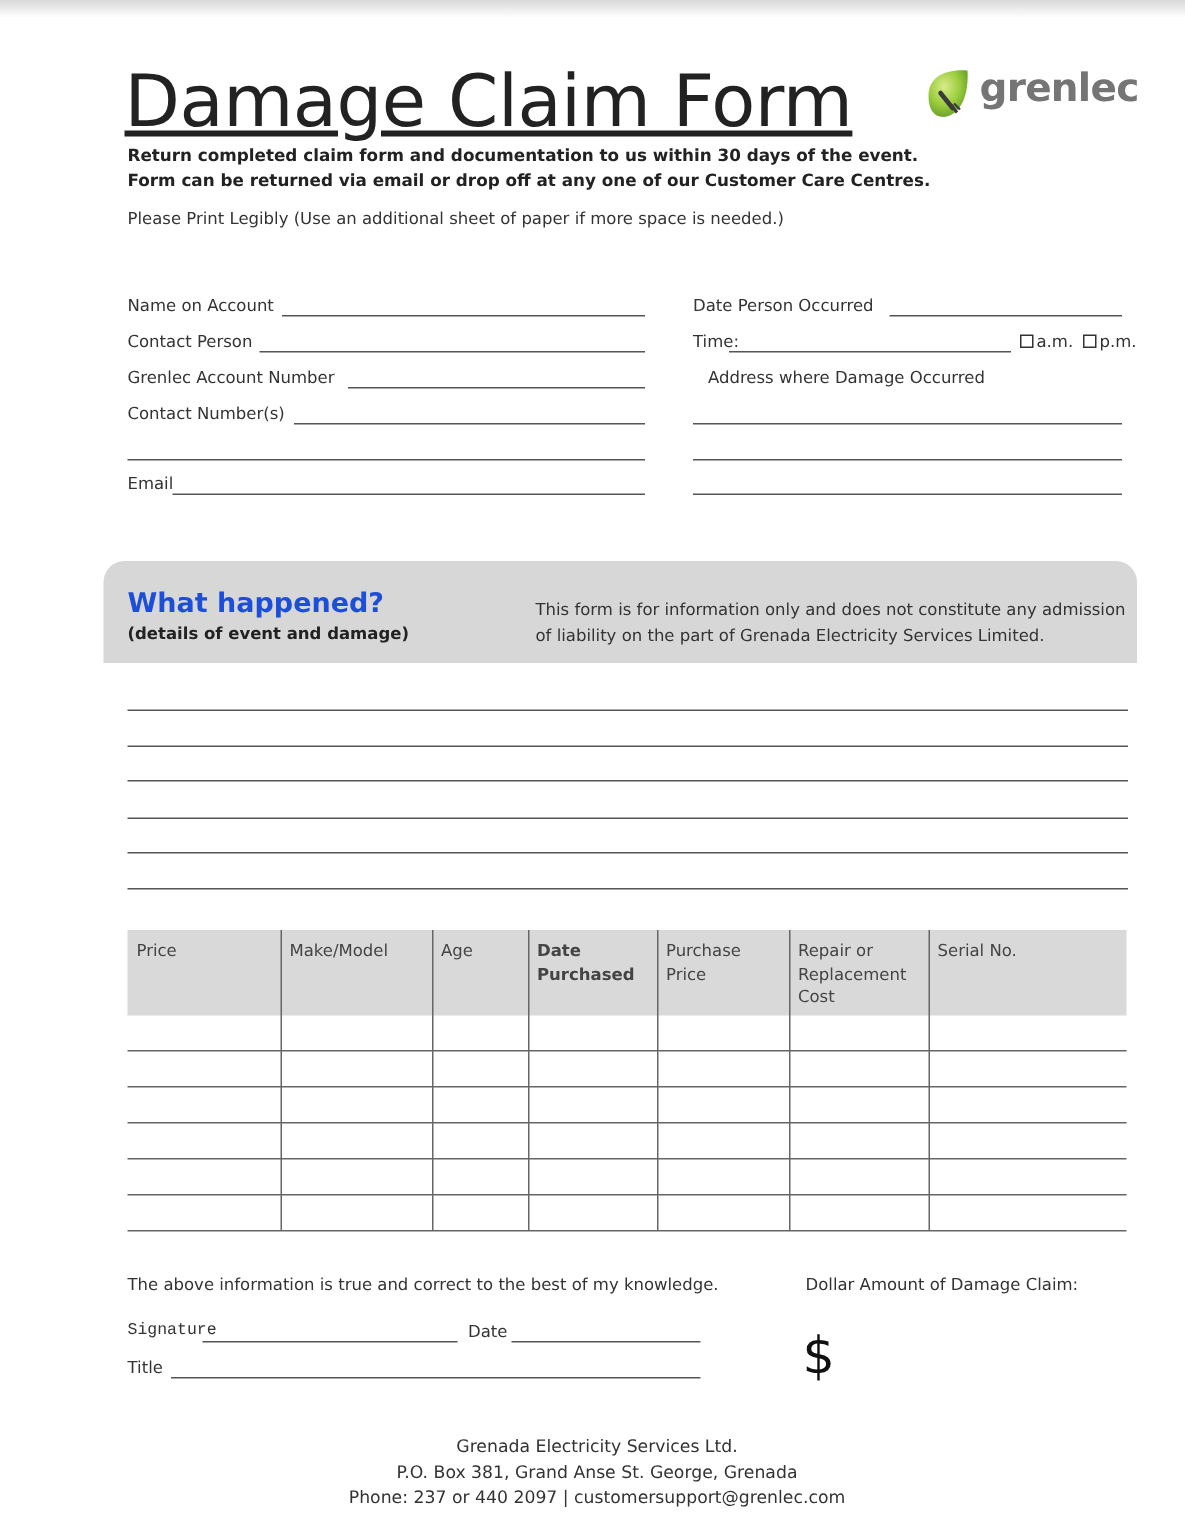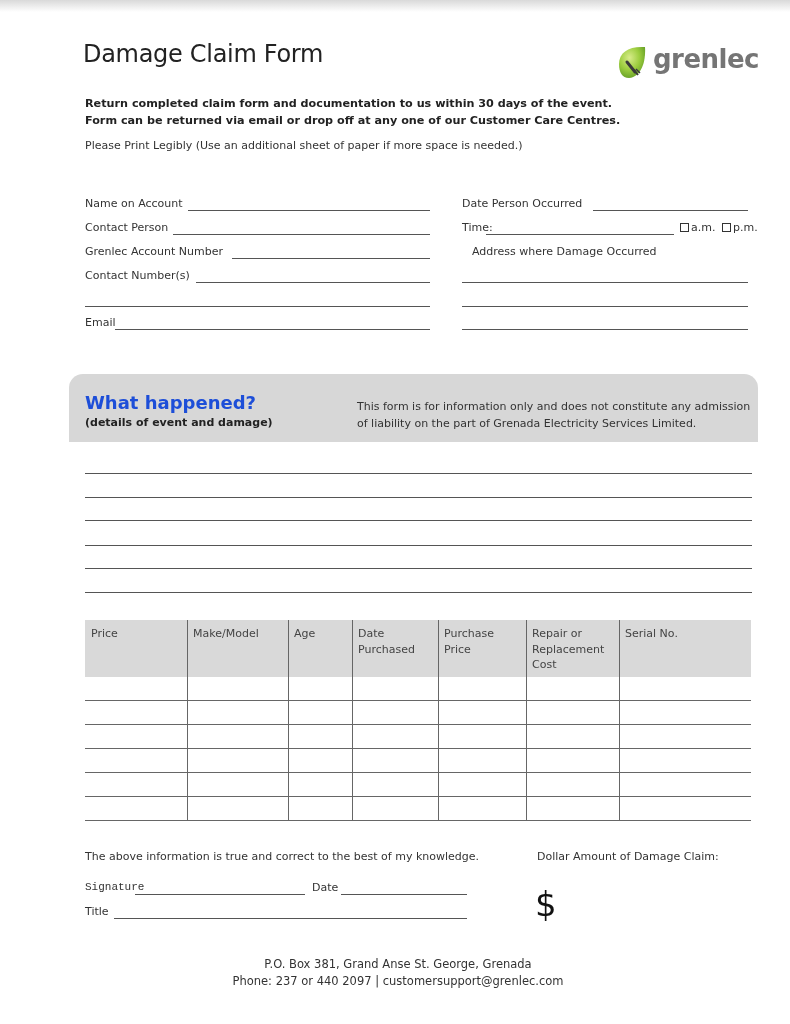--- a/index.html
+++ b/index.html
@@ -1,21 +1,21 @@
 <!DOCTYPE html>
 <html><head>
 <meta charset="utf-8">
 <style>
   html, body { margin:0; padding:0; }
   body { width:790px; height:1024px; background:#ffffff; position:relative; overflow:hidden;
          font-family:"DejaVu Sans", sans-serif; color:#333; }
   .topshade { position:absolute; left:0; top:0; width:790px; height:12px;
               background:linear-gradient(#d9d9d9, #ffffff); }
   .abs { position:absolute; }
-  .title { left:83px; top:40px; font-size:24px; color:#222; letter-spacing:-0.3px; white-space:nowrap; }
+  .title { left:83px; top:40px; font-size:48px; color:#222; letter-spacing:-0.3px; white-space:nowrap;text-decoration:underline; }
   .logo { left:615px; top:44px; width:140px; height:40px; }
   .logo-text { position:absolute; left:38px; top:0px; font-size:26px; font-weight:bold; color:#757575; letter-spacing:-0.5px; }
   .intro { font-size:11.2px; font-weight:bold; color:#222; white-space:nowrap; }
   .note { font-size:11px; color:#333; white-space:nowrap;text-align:right; }
   .lbl { font-size:11px; color:#333; white-space:nowrap; }
   .line { position:absolute; height:0; border-top:1px solid #555; }
   .chk { display:inline-block; width:7px; height:7px; border:1px solid #333; vertical-align:-1px; margin-right:2px; margin-left:3px; }
   .band { left:69px; top:374px; width:689px; height:68px; background:#d7d7d7; border-radius:14px 14px 0 0; }
   .band-h { left:85px; top:392px; font-size:18px; font-weight:bold; color:#1d4ed8; white-space:nowrap; }
   .band-sub { left:85px; top:416px; font-size:11px; font-weight:bold; color:#222; white-space:nowrap; }
@@ -96,21 +96,21 @@
 <div class="line" style="left:85px;top:520px;width:667px;"></div>
 <div class="line" style="left:85px;top:545px;width:667px;"></div>
 <div class="line" style="left:85px;top:568px;width:667px;"></div>
 <div class="line" style="left:85px;top:592px;width:667px;"></div>
 
 <div class="abs tbl">
   <div class="thead"></div>
   <div class="th" style="left:6px;">Price</div>
   <div class="th" style="left:108px;">Make/Model</div>
   <div class="th" style="left:209px;">Age</div>
-  <div class="th" style="left:273px;width:60px;">Date Purchased</div>
+  <div class="th" style="left:273px;width:60px;font-weight:bold;">Date Purchased</div>
   <div class="th" style="left:359px;width:60px;">Purchase Price</div>
   <div class="th" style="left:447px;width:80px;">Repair or Replacement Cost</div>
   <div class="th" style="left:540px;">Serial No.</div>
 
   <div class="vline" style="left:102px;"></div>
   <div class="vline" style="left:203px;"></div>
   <div class="vline" style="left:267px;"></div>
   <div class="vline" style="left:353px;"></div>
   <div class="vline" style="left:441px;"></div>
   <div class="vline" style="left:534px;"></div>
@@ -130,15 +130,16 @@
 <div class="line" style="left:135px;top:894px;width:170px;"></div>
 <div class="abs lbl" style="left:312px;top:881px;">Date</div>
 <div class="line" style="left:341px;top:894px;width:126px;"></div>
 
 <div class="abs lbl" style="left:85px;top:905px;">Title</div>
 <div class="line" style="left:114px;top:918px;width:353px;"></div>
 
 <div class="abs dollar">$</div>
 
 <div class="abs footer" style="left:128px;width:540px;">
+  <div>Grenada Electricity Services Ltd.</div>
   <div>P.O. Box 381, Grand Anse St. George, Grenada</div>
   <div>Phone: 237 or 440 2097 | customersupport@grenlec.com</div>
 </div>
 
 </body></html>

